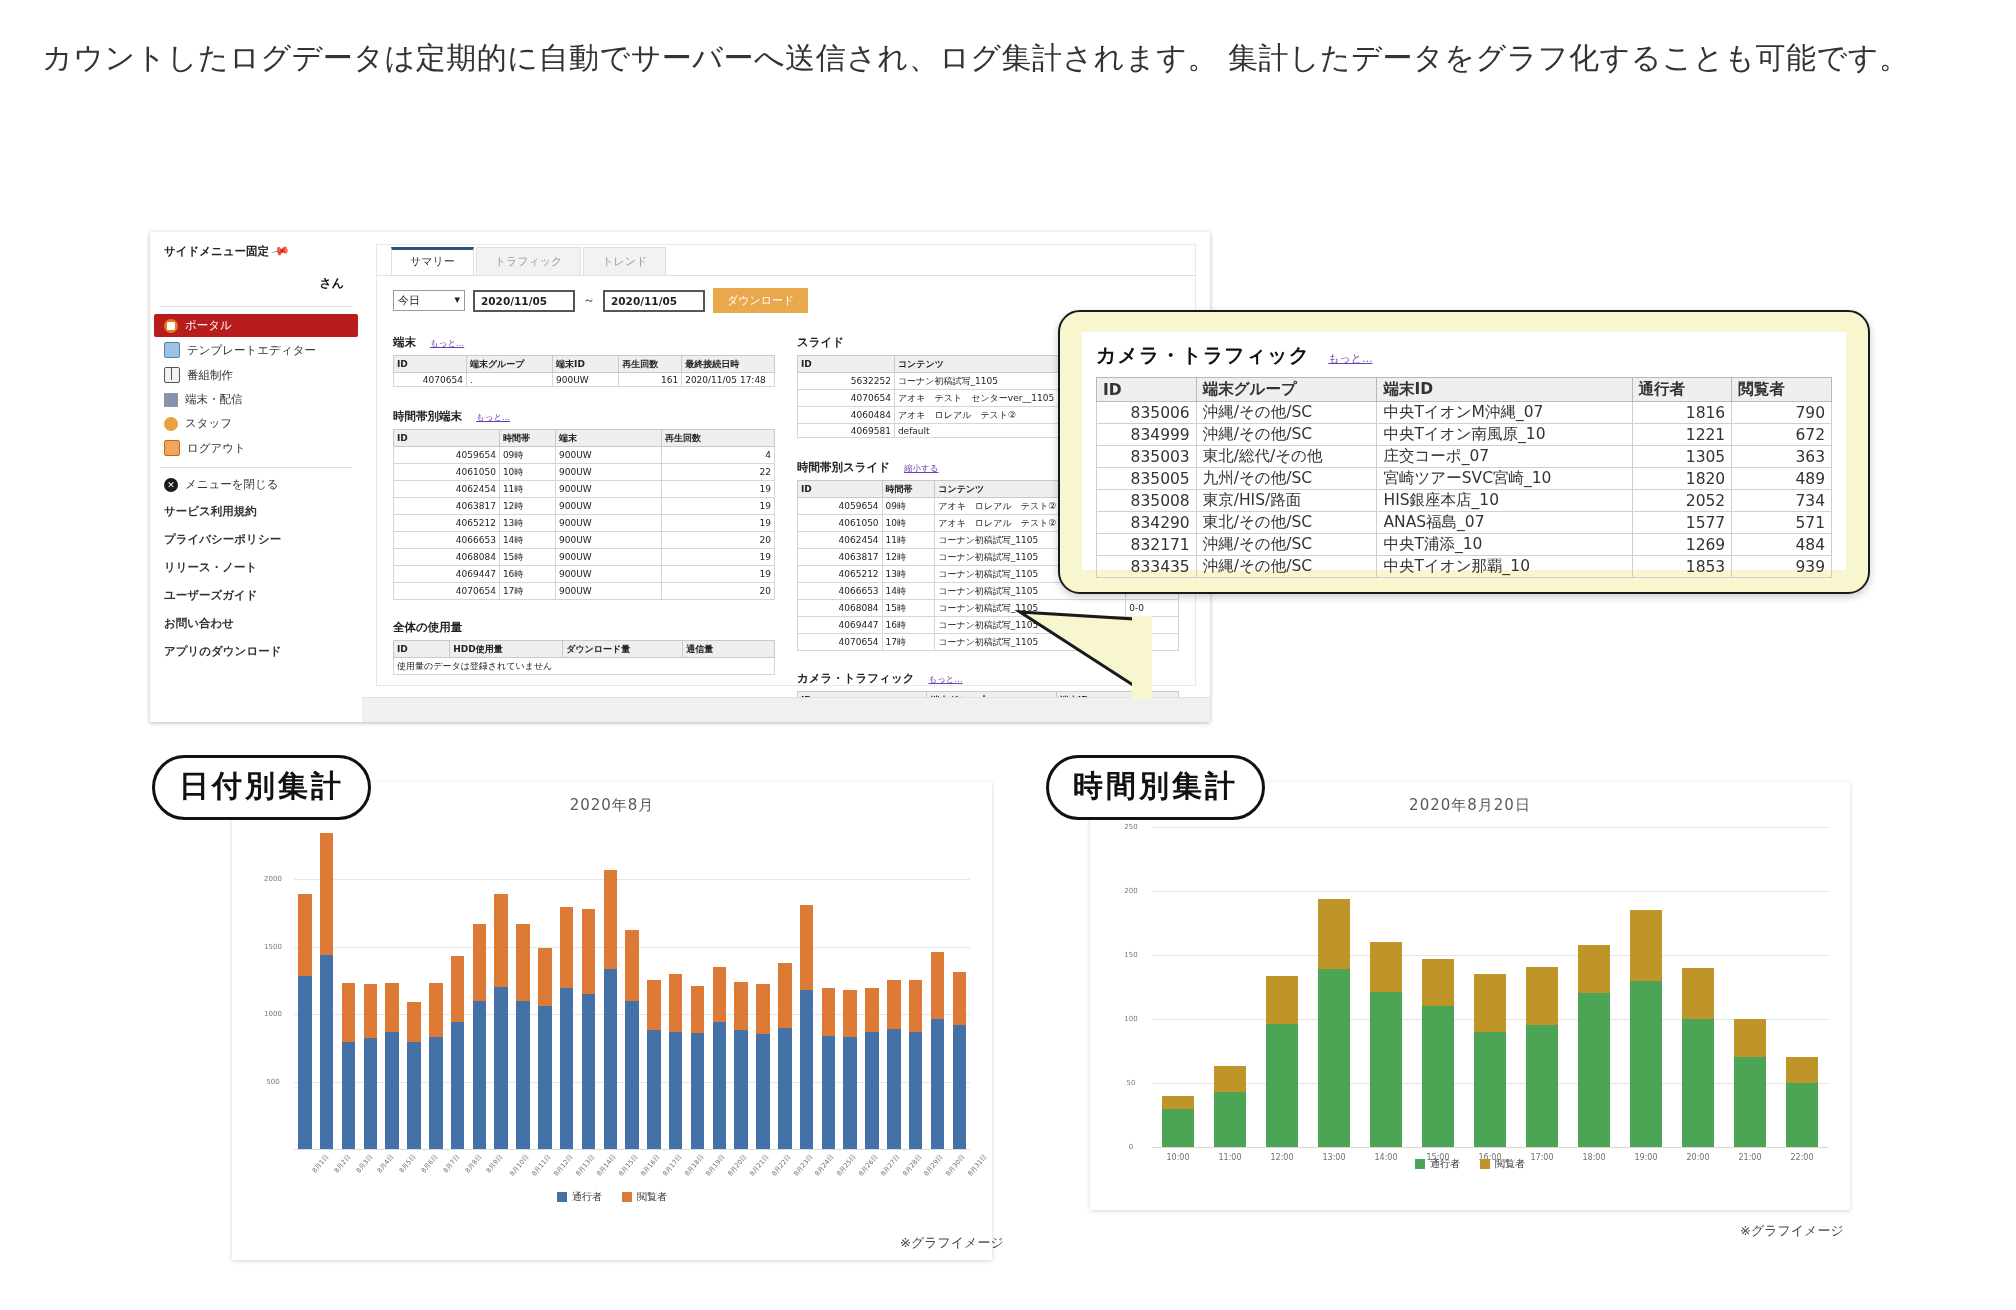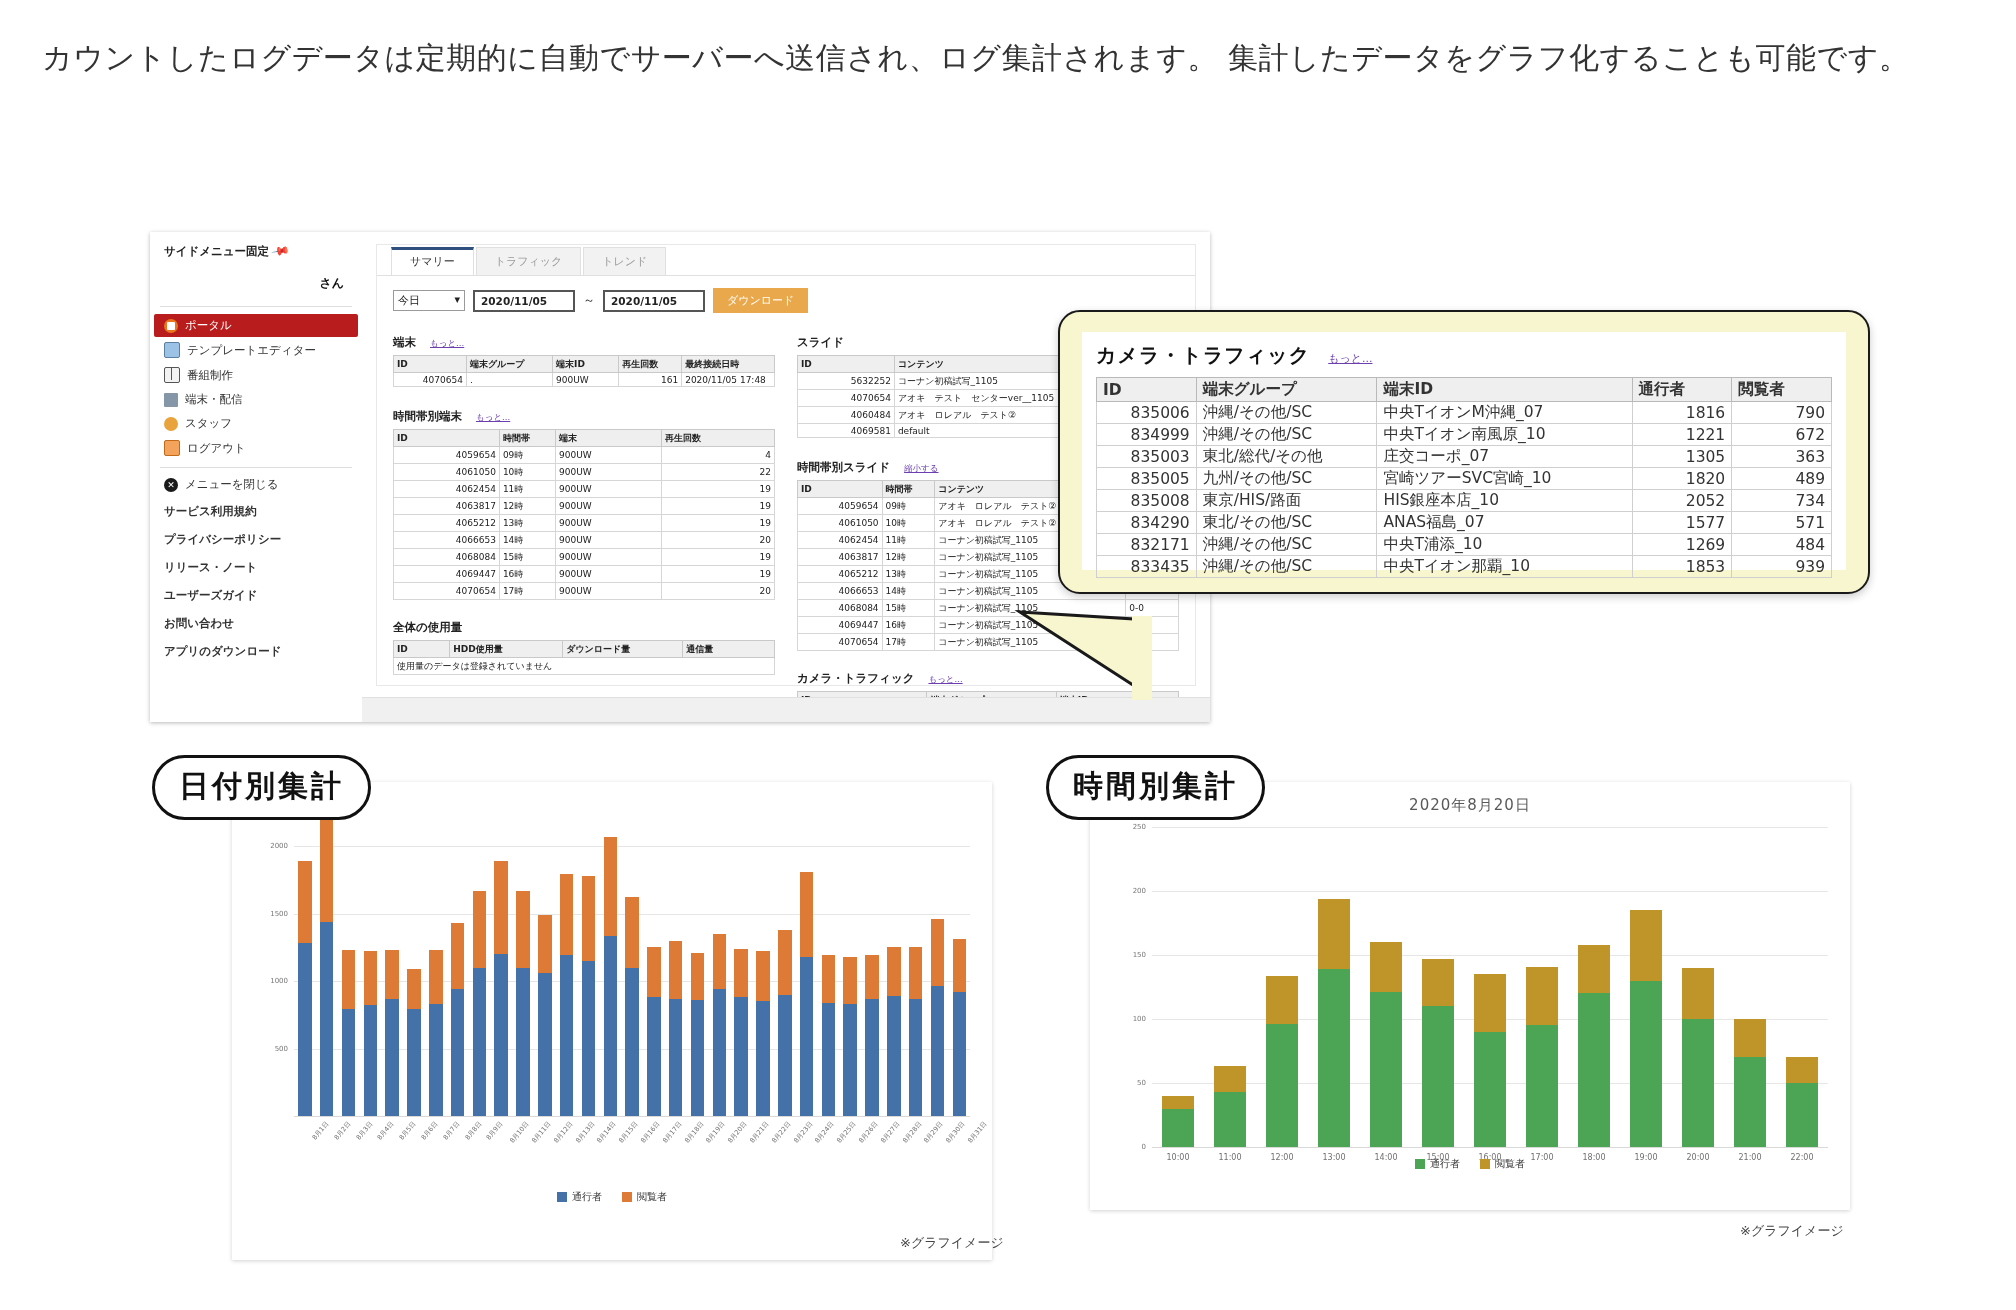--- a/index.html
+++ b/index.html
@@ -105,21 +105,21 @@
   #chartR{left:1090px;top:782px;width:760px;height:428px;}
   .badge{
     position:absolute;border:3px solid #111;border-radius:34px;background:#fff;
     font-size:30px;font-weight:bold;color:#111;letter-spacing:3px;
     padding:8px 24px 10px 24px;white-space:nowrap;z-index:5;
   }
   #badgeL{left:152px;top:755px;}
   #badgeR{left:1046px;top:755px;}
   .ctitle{text-align:center;font-size:15px;color:#595959;padding-top:14px;letter-spacing:1px;}
   .plotwrap{position:relative;}
-  .ylab{position:absolute;font-size:7px;color:#777;text-align:right;transform:translateY(-50%);}
+  .ylab{position:absolute;font-size:7px;color:#777;text-align:center;transform:translateY(-50%);}
   .gline{position:absolute;height:1px;background:#e6e6e6;}
   .bars{position:absolute;display:flex;align-items:flex-end;}
   .barslot{flex:1;display:flex;flex-direction:column;justify-content:flex-end;align-items:center;}
   .bar{width:62%;display:flex;flex-direction:column;justify-content:flex-end;}
   .seg-top{width:100%;}
   .seg-bot{width:100%;}
   .xlab{position:absolute;font-size:6.5px;color:#6f6f6f;transform-origin:right top;transform:rotate(-50deg);white-space:nowrap;text-align:right;}
   .xlabh{position:absolute;font-size:8px;color:#6f6f6f;text-align:center;transform:translateX(-50%);}
   .legend{position:absolute;display:flex;gap:20px;justify-content:center;width:100%;font-size:10px;color:#333;align-items:center;}
   .legend .li{display:flex;align-items:center;gap:5px;}
@@ -520,20 +520,21 @@
           </tr>
         </tbody>
       </table>
   </div>
 </div>
 
 <div class="badge" id="badgeL">日付別集計</div>
 <div class="badge" id="badgeR">時間別集計</div>
 
 <div class="abs chartcard" id="chartL">
+  <div class="ctitle">2020年8月</div>
   <div class="plotwrap" id="plotL" style="height: 400px; margin: 0px;">
       <div class="gline" style="left:62px;top:266.5px;width:676px"></div>
       <div class="ylab" style="left:26px;top:266.5px;width:30px">500</div>
       <div class="gline" style="left:62px;top:199px;width:676px"></div>
       <div class="ylab" style="left:26px;top:199px;width:30px">1000</div>
       <div class="gline" style="left:62px;top:131.5px;width:676px"></div>
       <div class="ylab" style="left:26px;top:131.5px;width:30px">1500</div>
       <div class="gline" style="left:62px;top:64px;width:676px"></div>
       <div class="ylab" style="left:26px;top:64px;width:30px">2000</div>
       <div class="axisline" style="left:62px;top:334px;width:676px;height:1px"></div>

